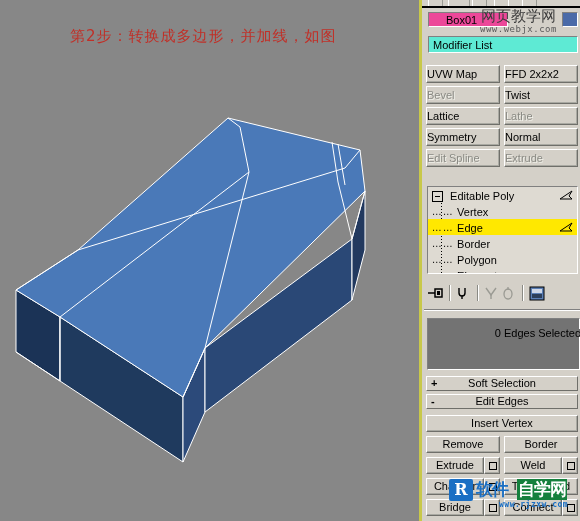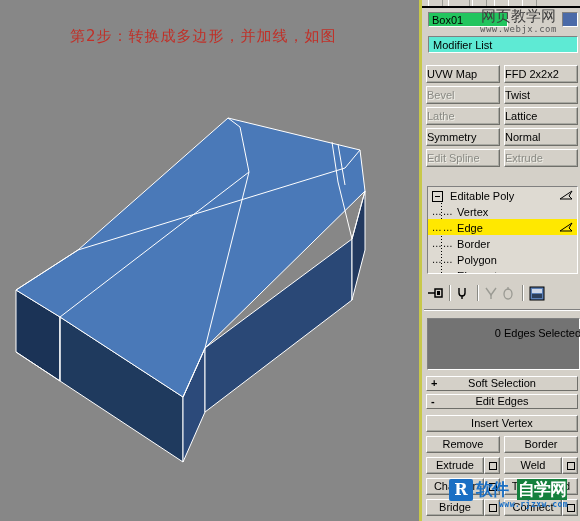--- a/index.html
+++ b/index.html
@@ -79,26 +79,26 @@
     background: #d4d0c8;
     border: 1px solid #9a9a93;
     border-top-color: #fff;
     border-left-color: #fff;
   }
 
   .namefield {
     position: absolute;
     left: 6px; top: 12px;
     width: 80px; height: 15px;
-    background: #22c55e;
+    background: #ec4899;
     border: 1px solid #fff;
     border-top-color: #808080;
     border-left-color: #808080;
     box-sizing: border-box;
-    padding: 1px 3px;
+    padding: 1px 17px;
     font-size: 11px;
     color: #000;
     line-height: 13px;
   }
   .colorswatch {
     position: absolute;
     left: 140px; top: 12px;
     width: 16px; height: 15px;
     background: #4a6aa8;
     border: 1px solid #fff;
@@ -443,22 +443,22 @@
   <div id="modbuttons">
     <div class="mb-row">
       <div class="mbtn">UVW Map</div>
       <div class="mbtn">FFD 2x2x2</div>
     </div>
     <div class="mb-row">
       <div class="mbtn dim">Bevel</div>
       <div class="mbtn">Twist</div>
     </div>
     <div class="mb-row">
+      <div class="mbtn">Lattice</div>
       <div class="mbtn dim">Lathe</div>
-      <div class="mbtn">Lattice</div>
     </div>
     <div class="mb-row">
       <div class="mbtn">Symmetry</div>
       <div class="mbtn">Normal</div>
     </div>
     <div class="mb-row">
       <div class="mbtn dim">Edit Spline</div>
       <div class="mbtn dim">Extrude</div>
     </div>
   </div>

